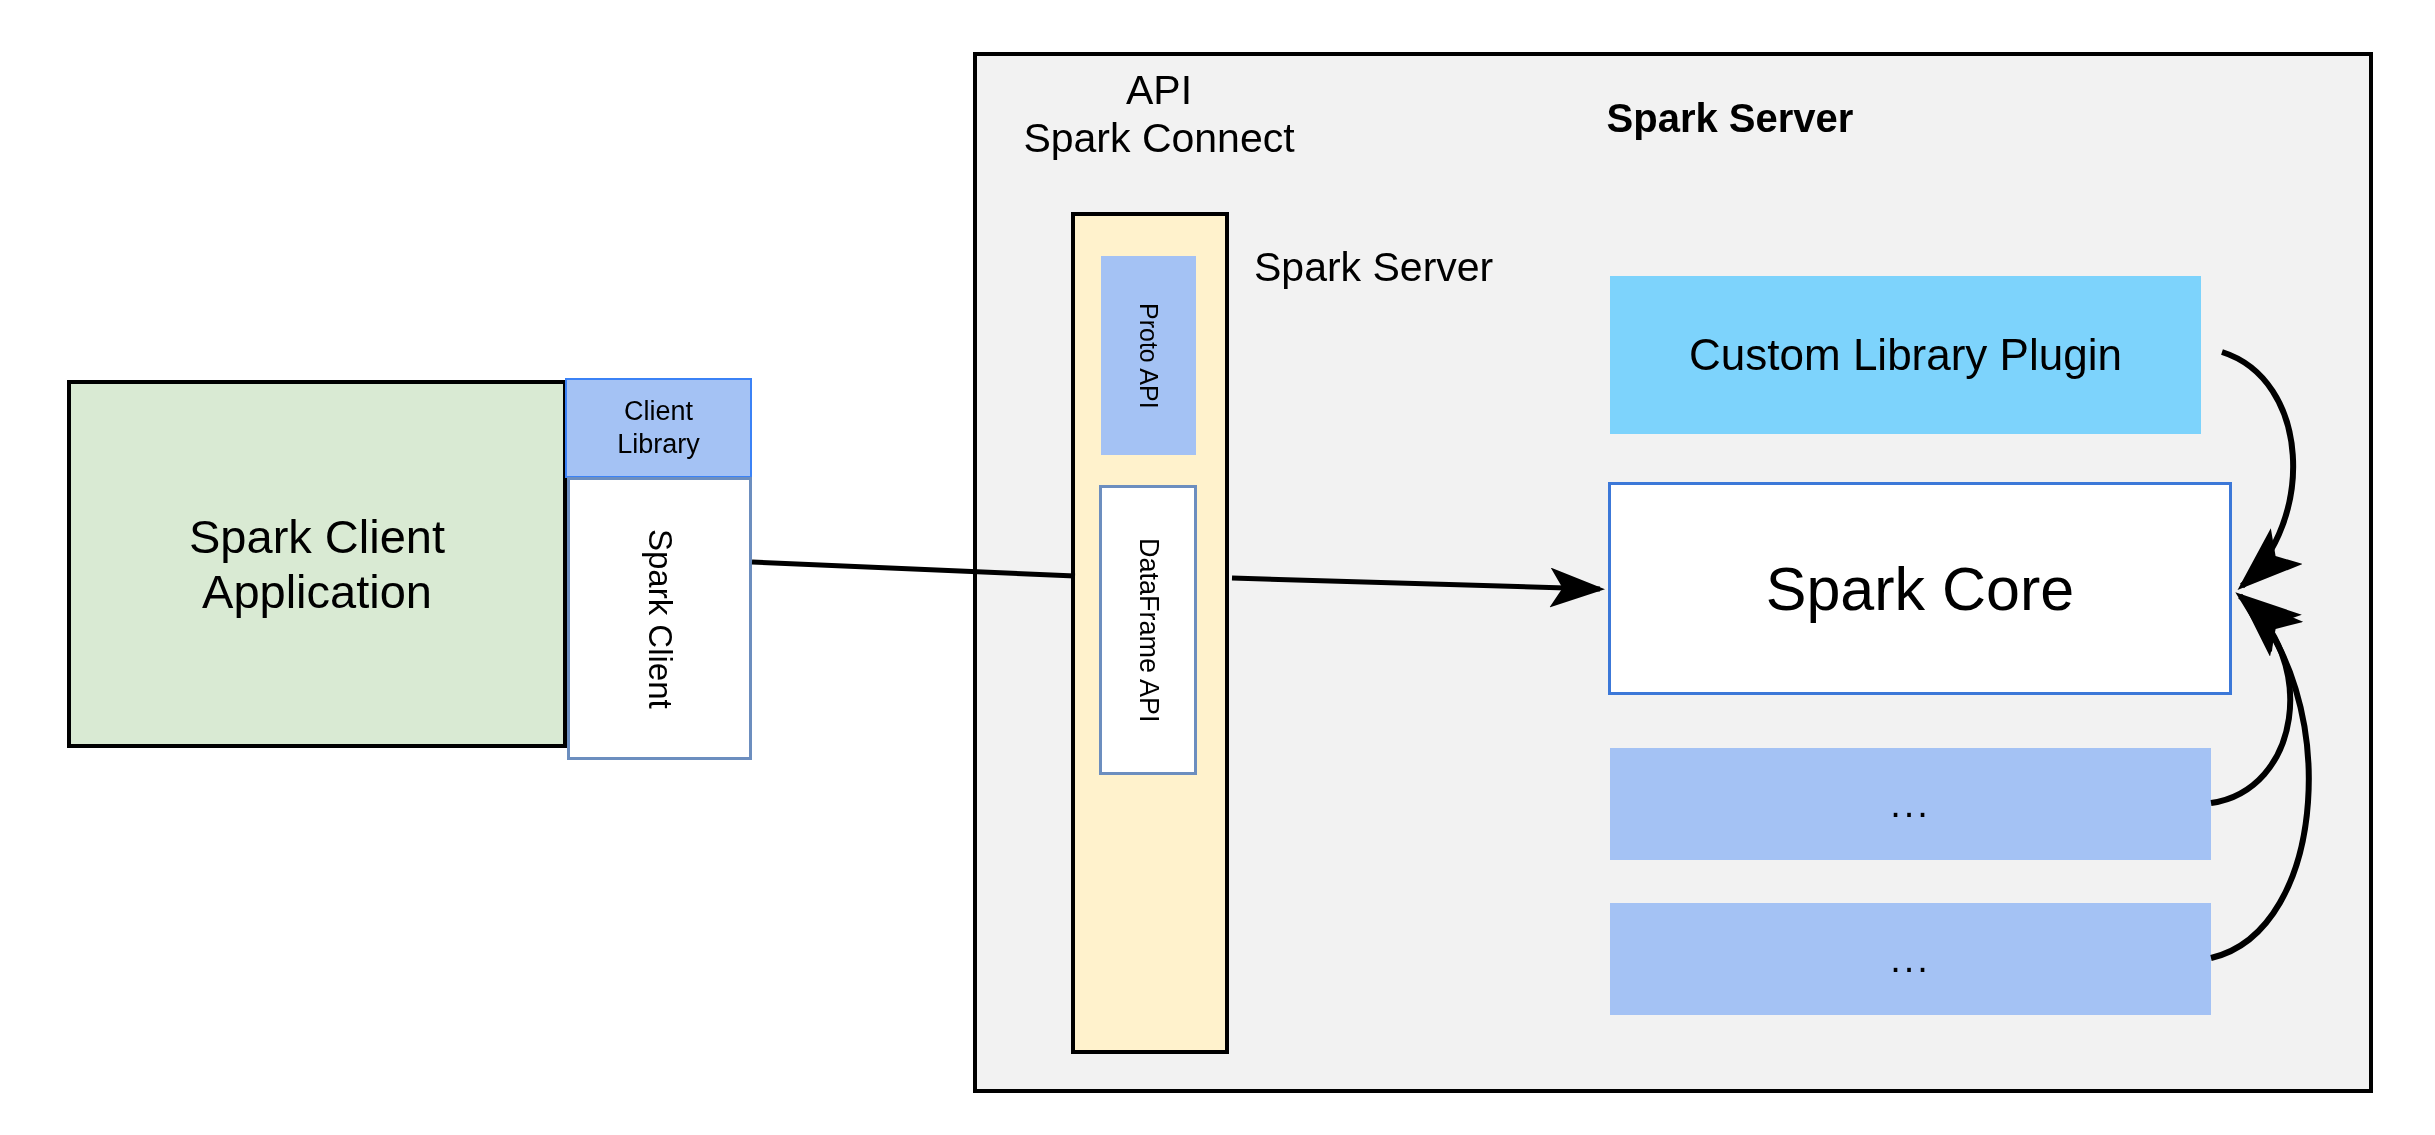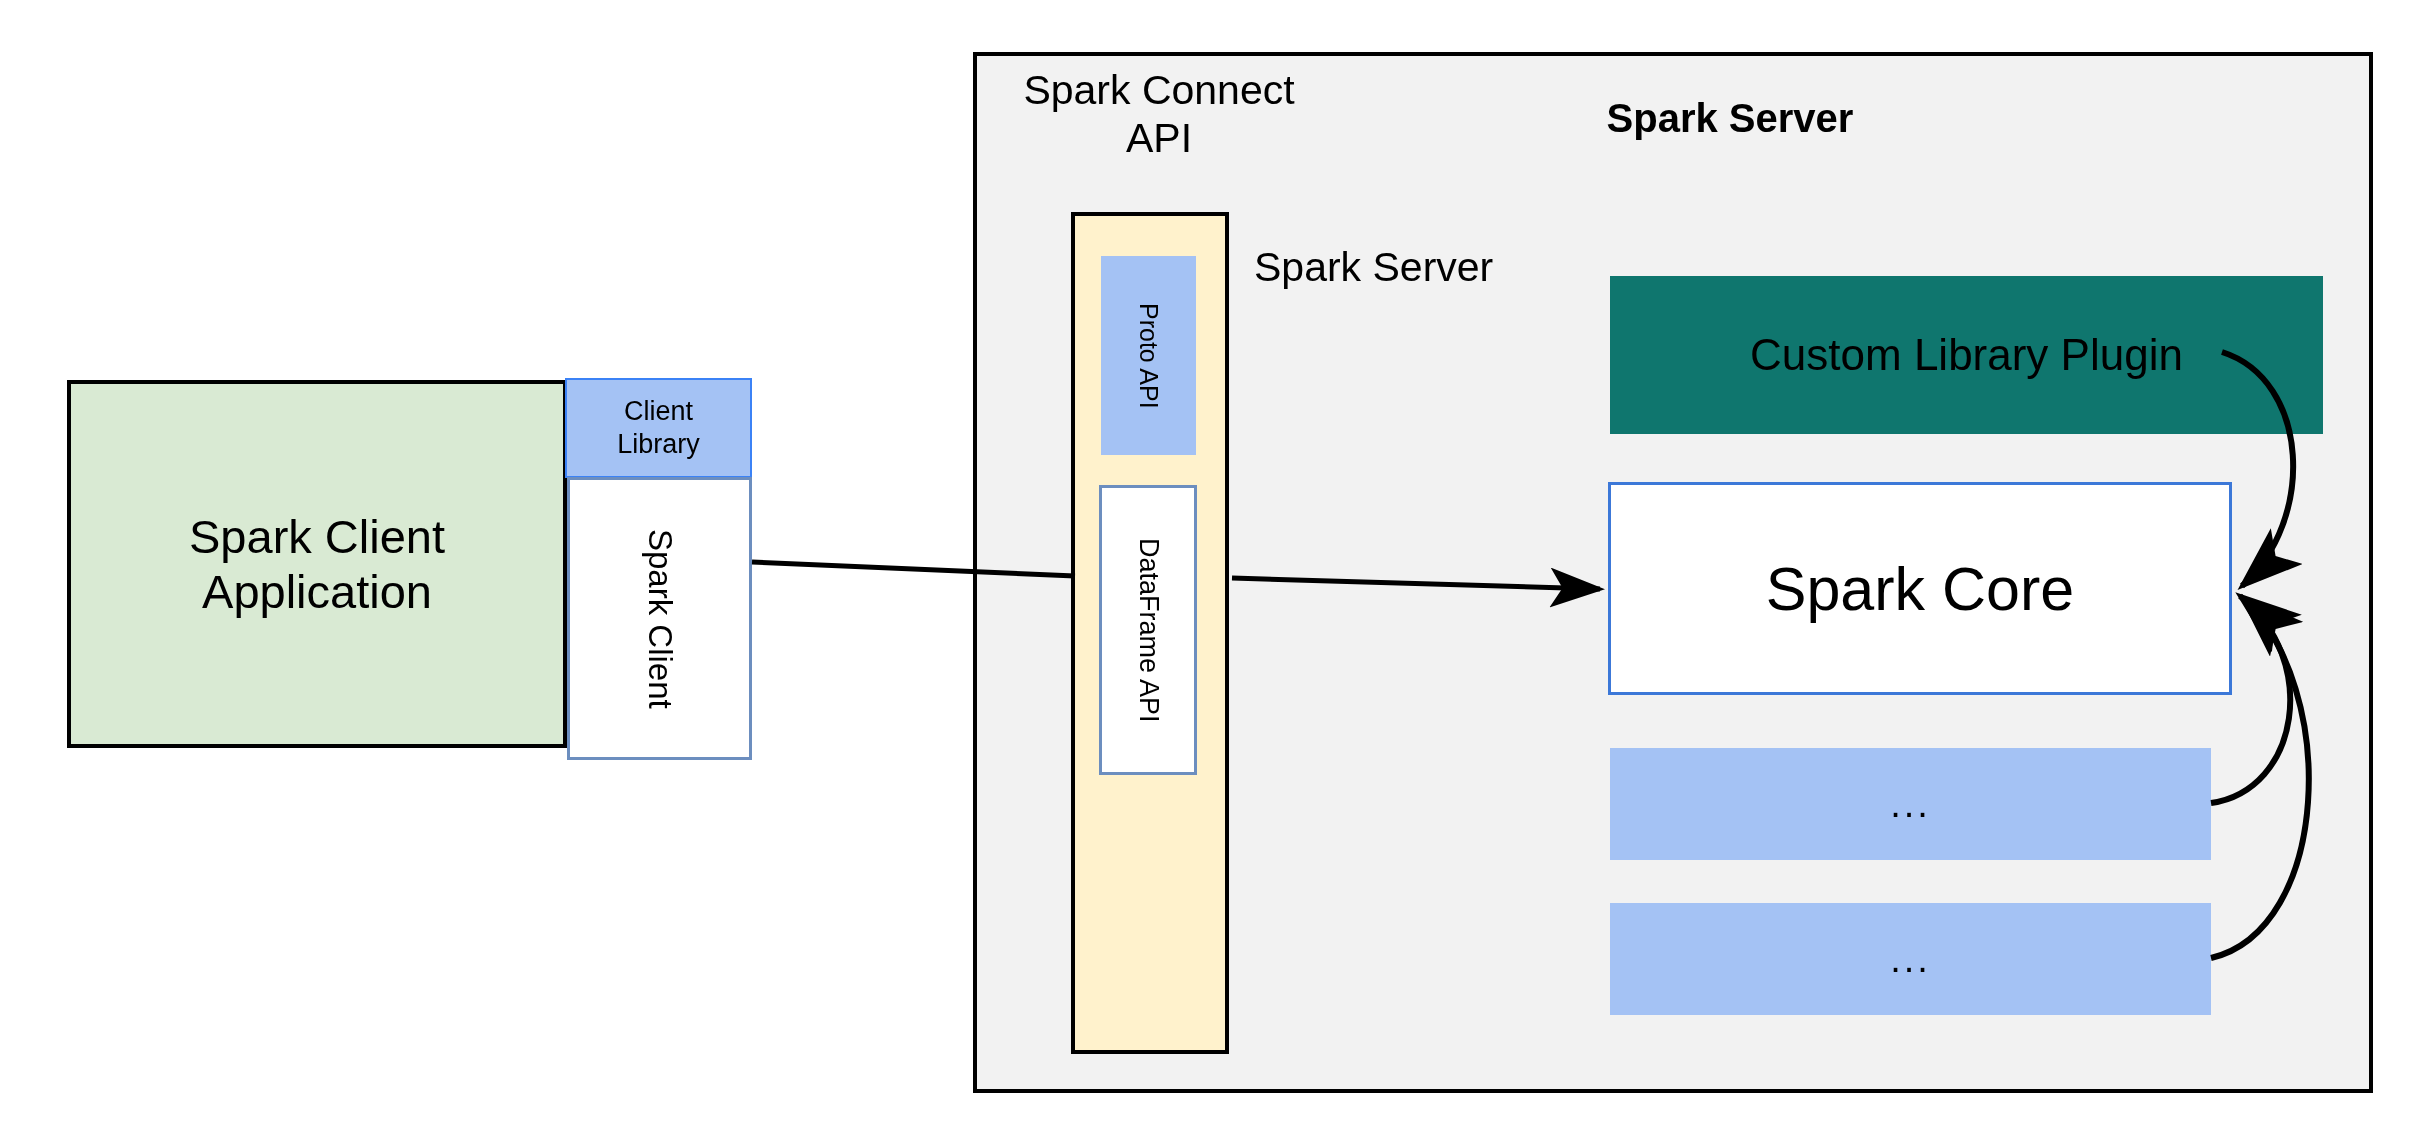--- a/index.html
+++ b/index.html
@@ -37,22 +37,22 @@
       background:#A4C2F4;border:none;}
   #proto-api .lbl{font-size:25px;writing-mode:vertical-rl;text-orientation:mixed;white-space:nowrap;}
   #dataframe-api{left:1099px;top:485px;width:98px;height:290px;
       background:#FFFFFF;border:3px solid #6C8EBF;}
   #dataframe-api .lbl{font-size:27px;writing-mode:vertical-rl;text-orientation:mixed;white-space:nowrap;}
 
   #spark-server-library-label{left:1254px;top:242px;width:330px;
       font-size:41px;line-height:1.22;text-align:left;}
 
   
-  #custom-library-plugin{left:1610px;top:276px;width:713px;height:158px;
-      background:#0f766e;}
+  #custom-library-plugin{left:1610px;top:276px;width:591px;height:158px;
+      background:#7dd3fc;}
   #custom-library-plugin .lbl{font-size:44px;}
 
   #spark-core{left:1608px;top:482px;width:624px;height:213px;
       background:#FFFFFF;border:3px solid #3C78D8;}
   #spark-core .lbl{font-size:61px;}
 
   #ellipsis-box-1{left:1610px;top:748px;width:601px;height:112px;background:#A4C2F4;}
   #ellipsis-box-2{left:1610px;top:903px;width:601px;height:112px;background:#A4C2F4;}
   .ellipsis-lbl{font-size:38px;letter-spacing:3px;line-height:0.6;}
 
@@ -75,22 +75,22 @@
   </div>
 </div>
 
 <div class="abs ctr" id="spark-client">
   <div class="lbl">Spark Client</div>
 </div>
 
 <div class="abs" id="server-panel"></div>
 
 <div class="abs" id="spark-connect-api-label">
+  <div>API</div>
   <div>Spark Connect</div>
-  <div>API</div>
 </div>
 
 <div class="abs" id="spark-server-title">Spark Server</div>
 
 <div class="abs" id="server-library-col"></div>
 
 <div class="abs ctr" id="proto-api">
   <div class="lbl">Proto API</div>
 </div>
 

